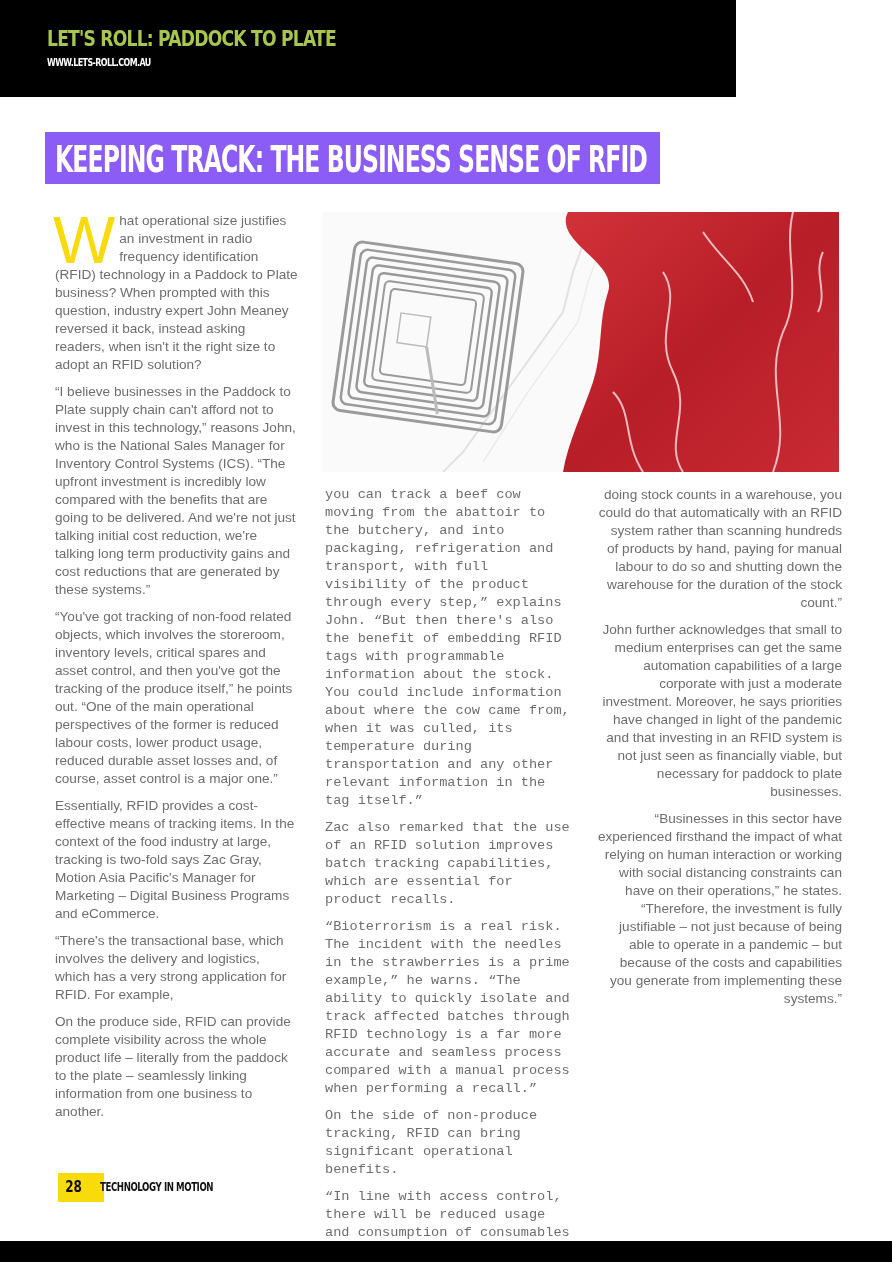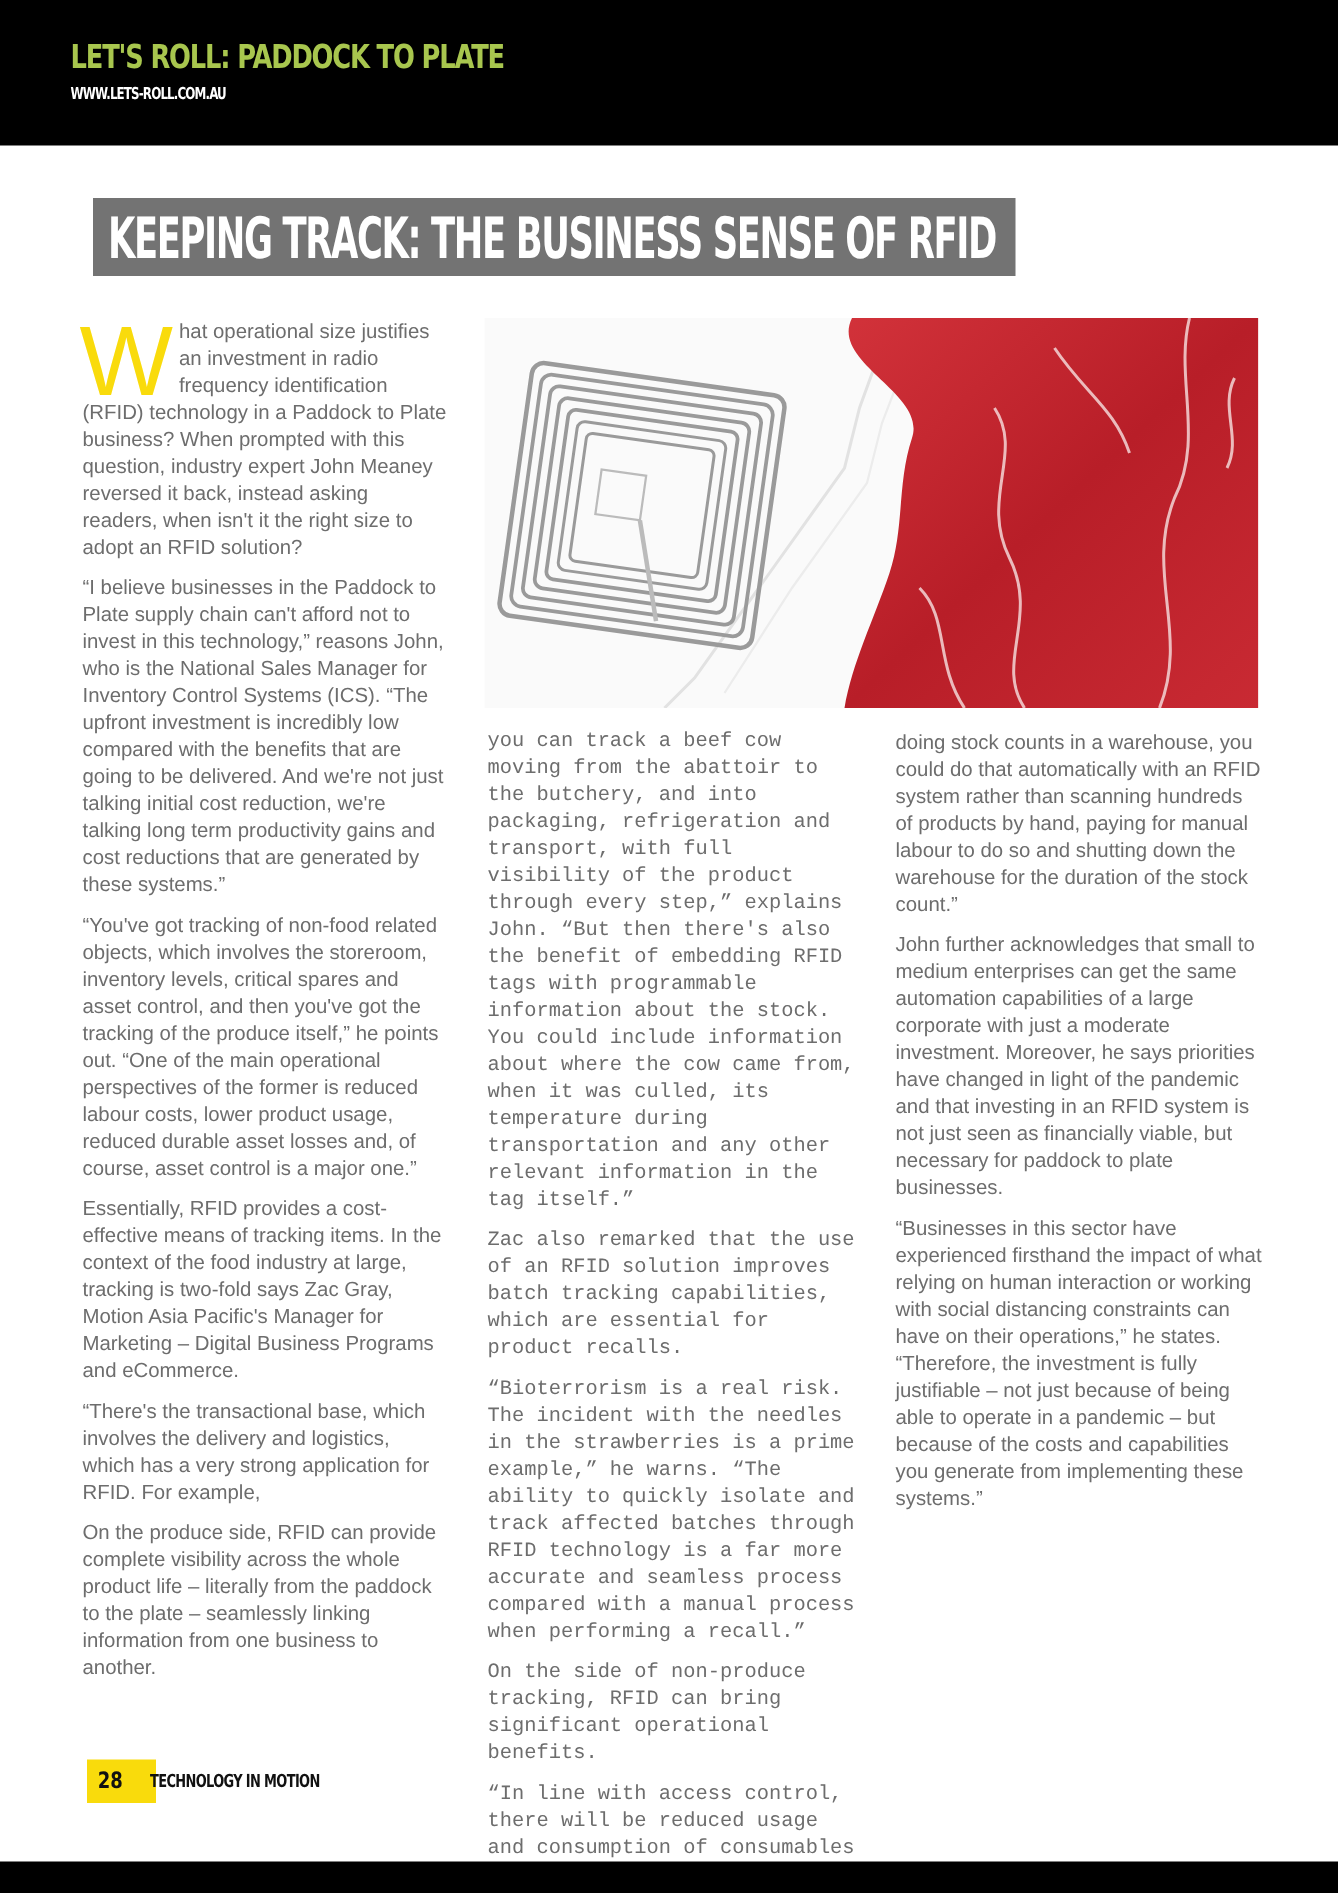--- a/index.html
+++ b/index.html
@@ -1,50 +1,50 @@
 <!DOCTYPE html>
 <html><head>
 <meta charset="utf-8">
 <style>
   html, body { margin: 0; padding: 0; }
   body {
     width: 892px; height: 1262px; background: #ffffff; position: relative;
     overflow: hidden; font-family: "Liberation Sans", sans-serif;
   }
   .topbar {
-    position: absolute; left: 0; top: 0; width: 892px; height: 97px; background: #000;
+    position: absolute; left: 0; top: 0; width: 736px; height: 97px; background: #000;
   }
   .series-title {
     position: absolute; left: 47px; top: 26px; color: #a8c64e;
     font-family: "DejaVu Sans", sans-serif; font-weight: bold;
     font-size: 22px; letter-spacing: -1px; transform: scaleX(0.78); transform-origin: left top;
     white-space: nowrap; line-height: 26px;
   }
   .series-url {
     position: absolute; left: 47px; top: 56px; color: #fff;
     font-family: "DejaVu Sans", sans-serif; font-weight: bold;
     font-size: 11px; letter-spacing: -0.8px; transform: scaleX(0.72); transform-origin: left top;
     white-space: nowrap; line-height: 14px;
   }
   .headline-box {
-    position: absolute; left: 62px; top: 132px; width: 615px; height: 52px; background: #737373;
+    position: absolute; left: 45px; top: 132px; width: 615px; height: 52px; background: #8b5cf6;
   }
   .headline {
     position: absolute; left: 10px; top: 5px; color: #fff;
     font-family: "DejaVu Sans", sans-serif; font-weight: bold;
     font-size: 38px; line-height: 44px; letter-spacing: -1.5px;
     transform: scaleX(0.62); transform-origin: left top; white-space: nowrap;
   }
   .col {
     position: absolute; color: #6d6d6d; font-size: 13.6px; line-height: 18px;
   }
   .col p { margin: 0 0 9px 0; }
   .col1 { left: 55px; top: 212px; width: 243px; }
   .col2 { left: 325px; top: 486px; width: 245px; font-family: Liberation Mono, monospace; }
-  .col3 { left: 597px; top: 486px; width: 245px; }
+  .col3 { left: 597px; top: 486px; width: 245px; text-align: right; }
   .dropcap {
     float: left; color: #f9db0c; font-size: 66px; line-height: 52px; margin: 2px 4px 0 -2px;
     font-weight: normal;
   }
   .hero {
     position: absolute; left: 323px; top: 212px; width: 516px; height: 260px; background: #fbfbfb; overflow: hidden;
   }
   .end-dot {
     display: inline-block; width: 10px; height: 10px; border-radius: 50%; background: #f9db0c;
     margin-left: 6px; vertical-align: -1px;

